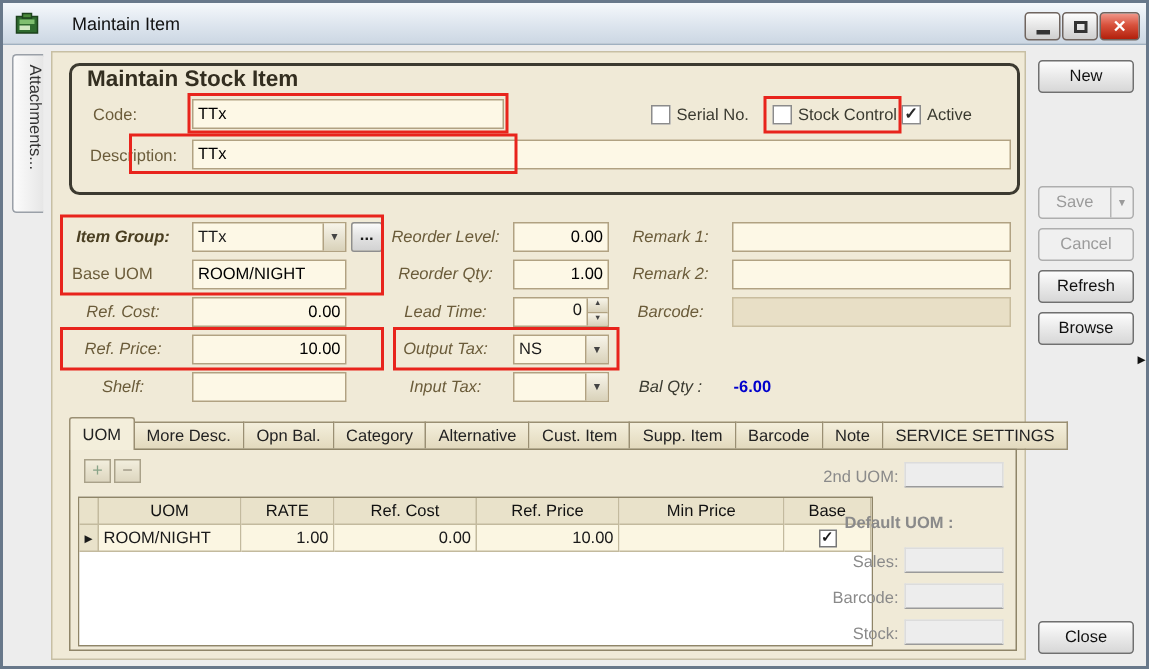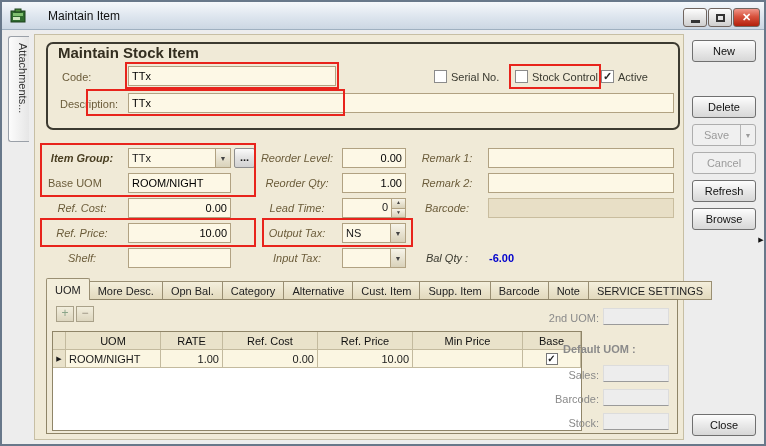--- a/index.html
+++ b/index.html
@@ -277,21 +277,20 @@
 
   <span class="glbl" style="left:561px;top:341px;font-weight:bold">Default UOM :</span>
   <span class="glbl" style="left:520px;top:367px;width:77px;text-align:right">Sales:</span>
   <input class="flat" style="left: 601px; top: 363px;" disabled="">
   <span class="glbl" style="left:520px;top:391px;width:77px;text-align:right">Barcode:</span>
   <input class="flat" style="left: 601px; top: 387px;" disabled="">
   <span class="glbl" style="left:520px;top:415px;width:77px;text-align:right">Stock:</span>
   <input class="flat" style="left: 601px; top: 411px;" disabled="">
 
   <button class="wbtn" style="top:38px">New</button>
-  <button class="wbtn" style="top:94px">Delete</button>
   <button class="wbtn split disabled" style="top:122px">
     <span class="smain">Save</span>
     <span class="sarw">▼</span>
   </button>
   <button class="wbtn disabled" style="top:150px">Cancel</button>
   <button class="wbtn" style="top:178px">Refresh</button>
   <button class="wbtn" style="top:206px">Browse</button>
   <button class="wbtn" style="top:412px">Close</button>
 
   <div class="collapse">▶</div>

